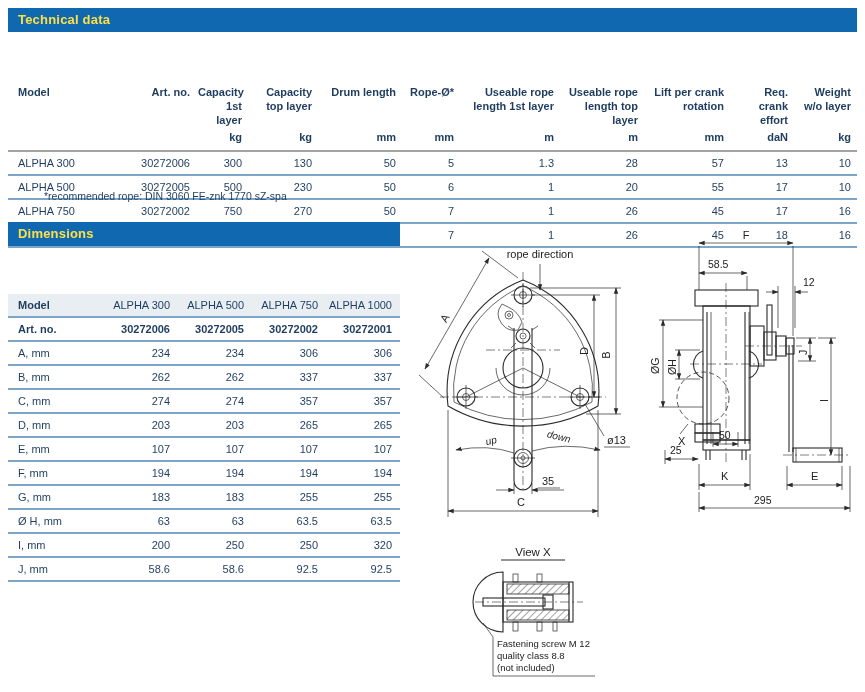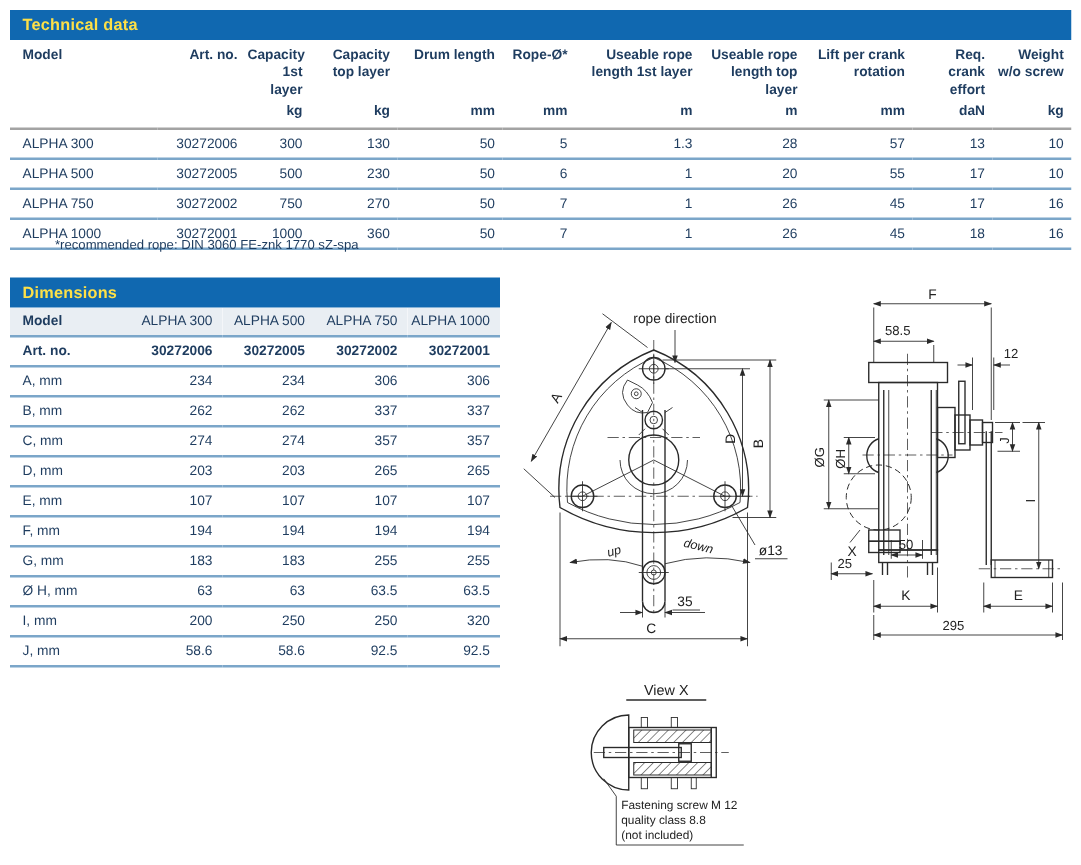--- a/index.html
+++ b/index.html
@@ -2,21 +2,21 @@
 <html><head>
 <meta charset="utf-8">
 <style>
   html,body{margin:0;padding:0;background:#ffffff;}
   body{font-family:"Liberation Sans", sans-serif;}
   .page{position:relative;width:865px;height:692px;background:#ffffff;overflow:hidden;color:#1e3c5f;}
 
   .title-bar{background:#1068b0;color:#fde047;font-weight:bold;font-size:13px;
              padding:4px 10px 5px;letter-spacing:0.2px;}
 
-  table{border-collapse:collapse;width:100%;table-layout:fixed;font-size:11px;color:#1e3c5f;}
+  table{border-collapse:collapse;width:100%;table-layout:fixed;font-size:11px;color:#1e3c5f;margin-top:48px;}
   td,th{overflow:hidden;}
 
   
   .tech-wrap{position:absolute;left:8px;top:8px;width:849px;}
   .tech-table th{font-weight:bold;text-align:right;vertical-align:top;
                  white-space:pre-line;padding:6px 6px 0 2px;line-height:1.25;}
   .tech-table th.model-col{text-align:left;padding-left:10px;}
   .tech-table tr.units td{text-align:right;font-weight:bold;padding:4px 6px 7px 2px;
                           border-bottom:2px solid #a3a3a3;}
   .tech-table tbody td{text-align:right;padding:4px 6px;height:14px;
@@ -78,21 +78,21 @@
           <th>Rope-Ø*</th>
           <th>Useable rope
 length 1st layer</th>
           <th>Useable rope
 length top layer</th>
           <th>Lift per crank
 rotation</th>
           <th>Req. crank
 effort</th>
           <th>Weight
-w/o screw</th>
+w/o layer</th>
         </tr>
         <tr class="units">
           <td></td>
           <td></td>
           <td>kg</td>
           <td>kg</td>
           <td>mm</td>
           <td>mm</td>
           <td>m</td>
           <td>m</td>

